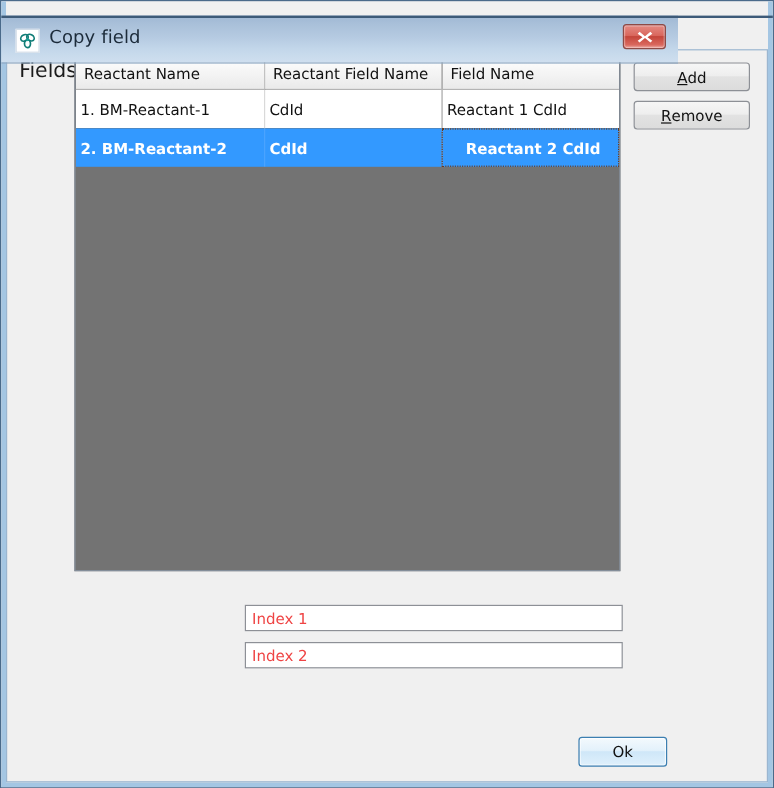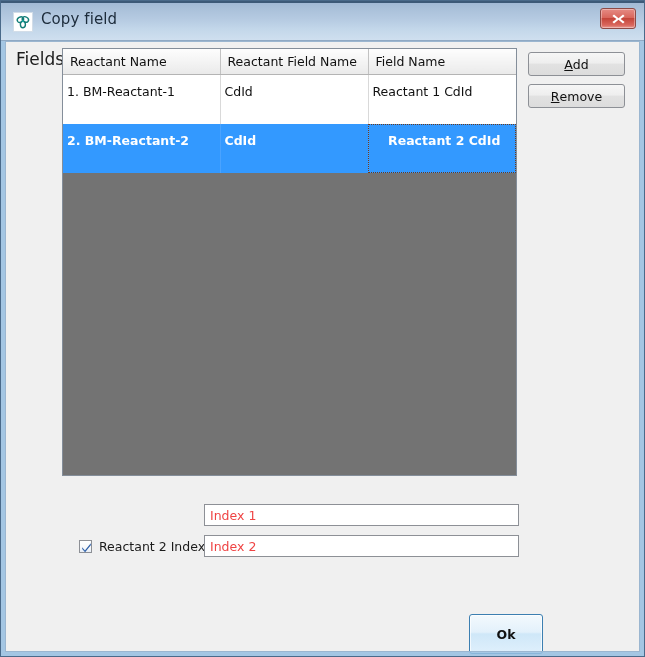--- a/index.html
+++ b/index.html
@@ -41,22 +41,22 @@
     box-sizing: border-box;
     border: 1px solid #9bb6d0;
     pointer-events: none;
     z-index: 6;
   }
 
   
   .titlebar {
     position: absolute;
     left: 0;
-    top: 0;
-    width: 645px;
+    top: 12px;
+    width: 564px;
     height: 40px;
     box-sizing: border-box;
     background: linear-gradient(to bottom,
                 #9fb7d4 0%,
                 #a9c0d9 18%,
                 #b6cbe2 48%,
                 #c3d7ea 72%,
                 #cfdfef 100%);
     border-bottom: 1px solid #8fa9c4;
     z-index: 10;
@@ -153,21 +153,21 @@
     color: #111;
     background: linear-gradient(to bottom, #fdfdfd 0%, #f4f4f4 50%, #eaeaea 100%);
     border-right: 1px solid #c2c2c2;
     border-bottom: 1px solid #b4b4b4;
     white-space: nowrap;
     overflow: hidden;
   }
   table.grid th:last-child { border-right: none; }
   table.grid td {
     height: 32px;
-    padding: 0 0 17px 4px;
+    padding: 0 0 0 4px;
     color: #111;
     background: #ffffff;
     border-right: 1px solid #d9d9d9;
     white-space: nowrap;
     overflow: hidden;
   }
   table.grid td:last-child { border-right: none; }
   tr.row-selected td {
     background: #3399ff;
     color: #ffffff;
@@ -233,26 +233,25 @@
     font-size: 12.5px;
     color: #ef4444;
     padding: 0 0 0 5px;
     outline: none;
   }
   .txtinput-1 { top: 503px; }
   .txtinput-2 { top: 534px; }
 
   
   .btn-ok {
-    position: absolute; left: 468px; top: 613px; width: 74px; height: 40px;
+    position: absolute; left: 481px; top: 613px; width: 74px; height: 25px;
     border: 1px solid #3c7fb1;
     border-radius: 3px;
     background: linear-gradient(to bottom, #f3f9fd 0%, #e3f1fb 45%, #cfe7f8 50%, #dff0fc 100%);
     box-shadow: inset 0 0 0 1px rgba(255,255,255,0.7);
-    font-weight: bold;
   }
   .btn-cancel {
     position: absolute; left: 561px; top: 613px; width: 74px; height: 25px;
   }
 </style>
 </head>
 <body>
 
 <div class="window">
 
@@ -317,27 +316,19 @@
       <span id="add-rest">dd</span>
   </button>
 
   <button class="btn btn-remove">
     <span class="mn">R</span>
       <span id="remove-rest">emove</span>
   </button>
 
   <input class="txtinput txtinput-1" type="text" value="Index 1" style="">
 
-  <div class="cbrow cbrow-2">
-    <span class="checkbox">
-      <svg width="11" height="11" viewBox="0 0 11 11">
-        <path d="M1.2 5.3 L3.9 8.4 L9.8 1.3 L9.8 3.3 L4.1 10.2 L1.2 6.9 Z" fill="#2d5fa8"></path>
-      </svg>
-    </span>
-    <span class="cblabel">Reactant 2 Index</span>
-  </div>
   <input class="txtinput txtinput-2" type="text" value="Index 2" style="">
 
   <button class="btn btn-ok">Ok</button>
 
   <div class="frame-glass"></div>
   <div class="frame-inner-line"></div>
 </div>
 
 </body></html>

